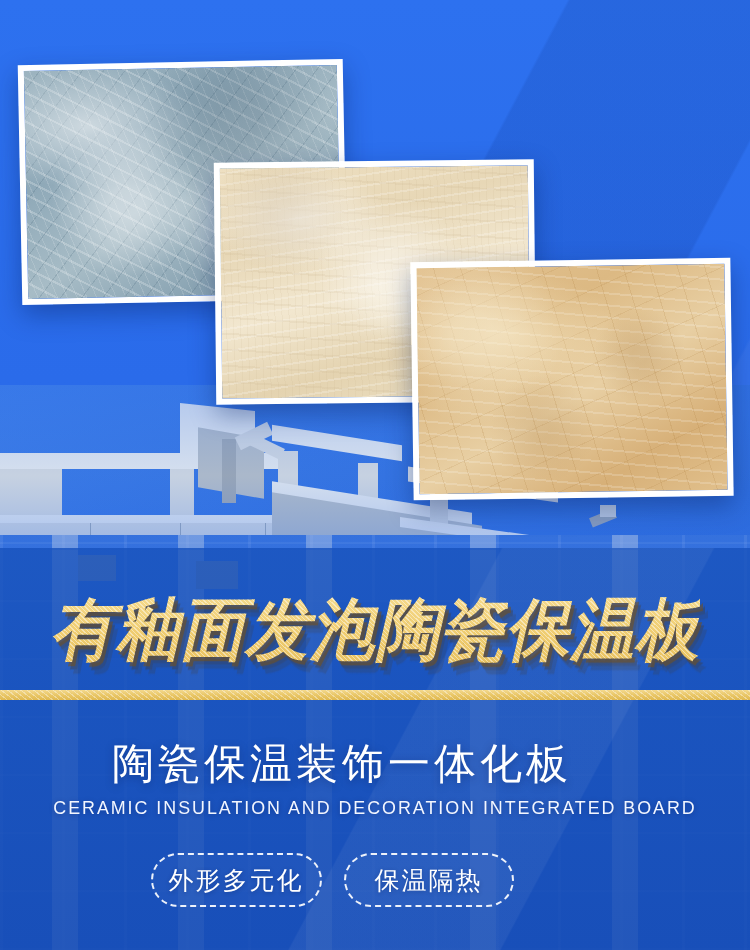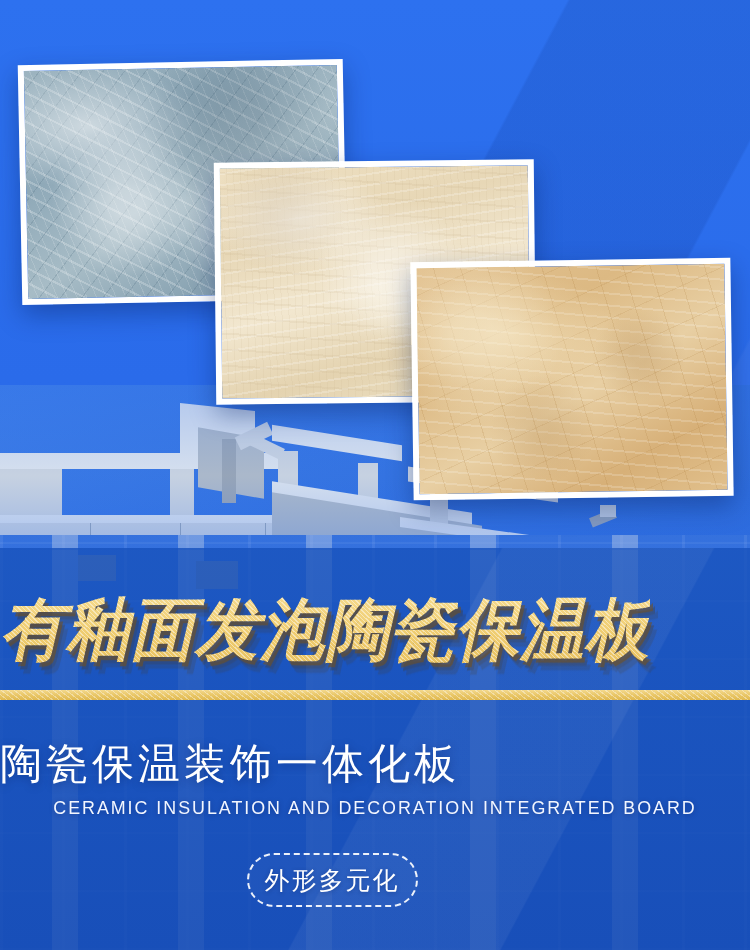--- a/index.html
+++ b/index.html
@@ -149,21 +149,21 @@
     content:"";position:absolute;inset:0;
     background:
       radial-gradient(circle at 72% 40%, rgba(150,100,40,.20) 0 3%, rgba(150,100,40,0) 18%),
       radial-gradient(circle at 40% 72%, rgba(150,100,40,.16) 0 4%, rgba(150,100,40,0) 22%),
       radial-gradient(circle at 18% 30%, rgba(255,250,230,.35) 0 7%, rgba(255,255,255,0) 30%);
   }
 
   
   .headline-wrap{
     position:absolute;left:0;top:584px;width:750px;height:92px;
-    display:flex;align-items:center;justify-content:flex-start;
+    display:flex;align-items:center;justify-content:center;
   }
   .headline{
     font-size:64px;
     font-weight:bold;
     font-style:italic;
     letter-spacing:1px;
     white-space:nowrap;
     color:#f0cf78;
     background:
       repeating-linear-gradient(42deg, rgba(255,255,255,.45) 0 1px, rgba(255,255,255,0) 1px 3px),
@@ -179,20 +179,21 @@
   .gold-bar{
     position:absolute;left:0;top:690px;width:750px;height:10px;
     background:
       repeating-linear-gradient(38deg, rgba(255,255,255,.38) 0 1px, rgba(255,255,255,0) 1px 4px),
       linear-gradient(180deg,#f3d98e 0%,#e9c667 50%,#e0b94f 100%);
   }
 
   
   .subtitle-cn{
     position:absolute;left:0;top:736px;width:684px;
+    text-align:center;
     color:#ffffff;
     font-size:42px;
     font-weight:300;
     letter-spacing:4px;
     text-shadow:0 2px 8px rgba(0,20,70,.35);
   }
   .subtitle-en{
     position:absolute;left:0;top:797px;width:750px;
     text-align:center;
     color:#f2f6ff;
@@ -295,15 +296,16 @@
     <div class="headline">有釉面发泡陶瓷保温板</div>
   </div>
 
   <div class="gold-bar"></div>
 
   <div class="subtitle-cn">陶瓷保温装饰一体化板</div>
   <div class="subtitle-en">CERAMIC INSULATION AND DECORATION INTEGRATED BOARD</div>
 
   <div class="pills">
     <div class="pill">外形多元化</div>
+    <div class="pill">保温隔热</div>
   </div>
 
 </div>
 
 </body></html>

